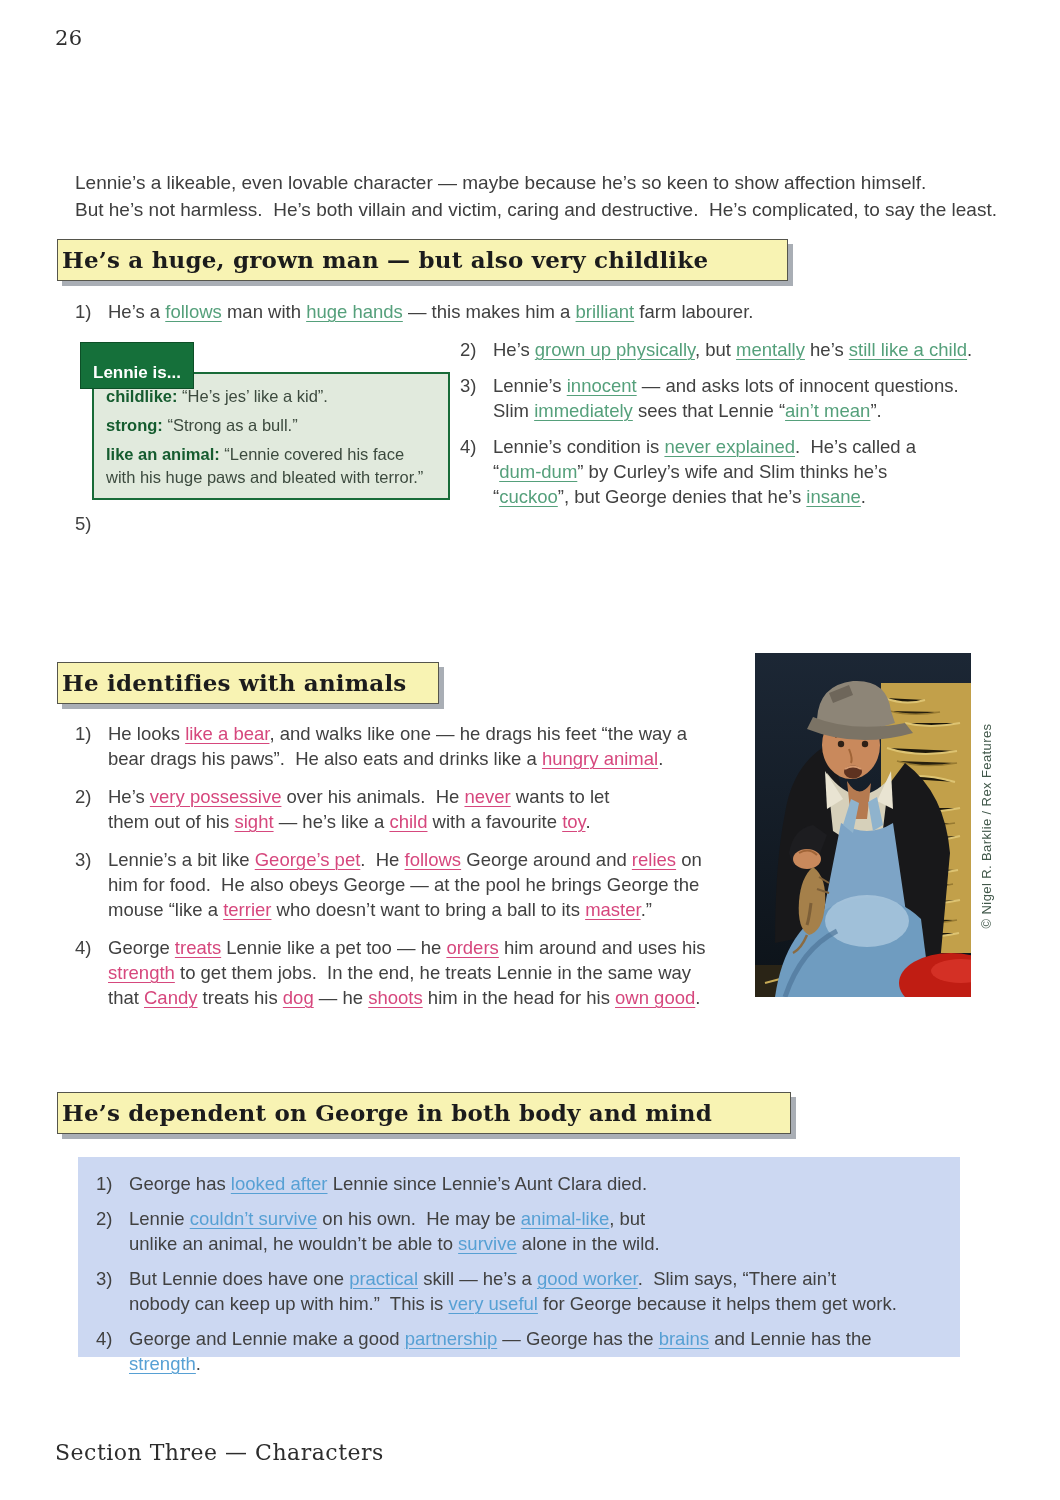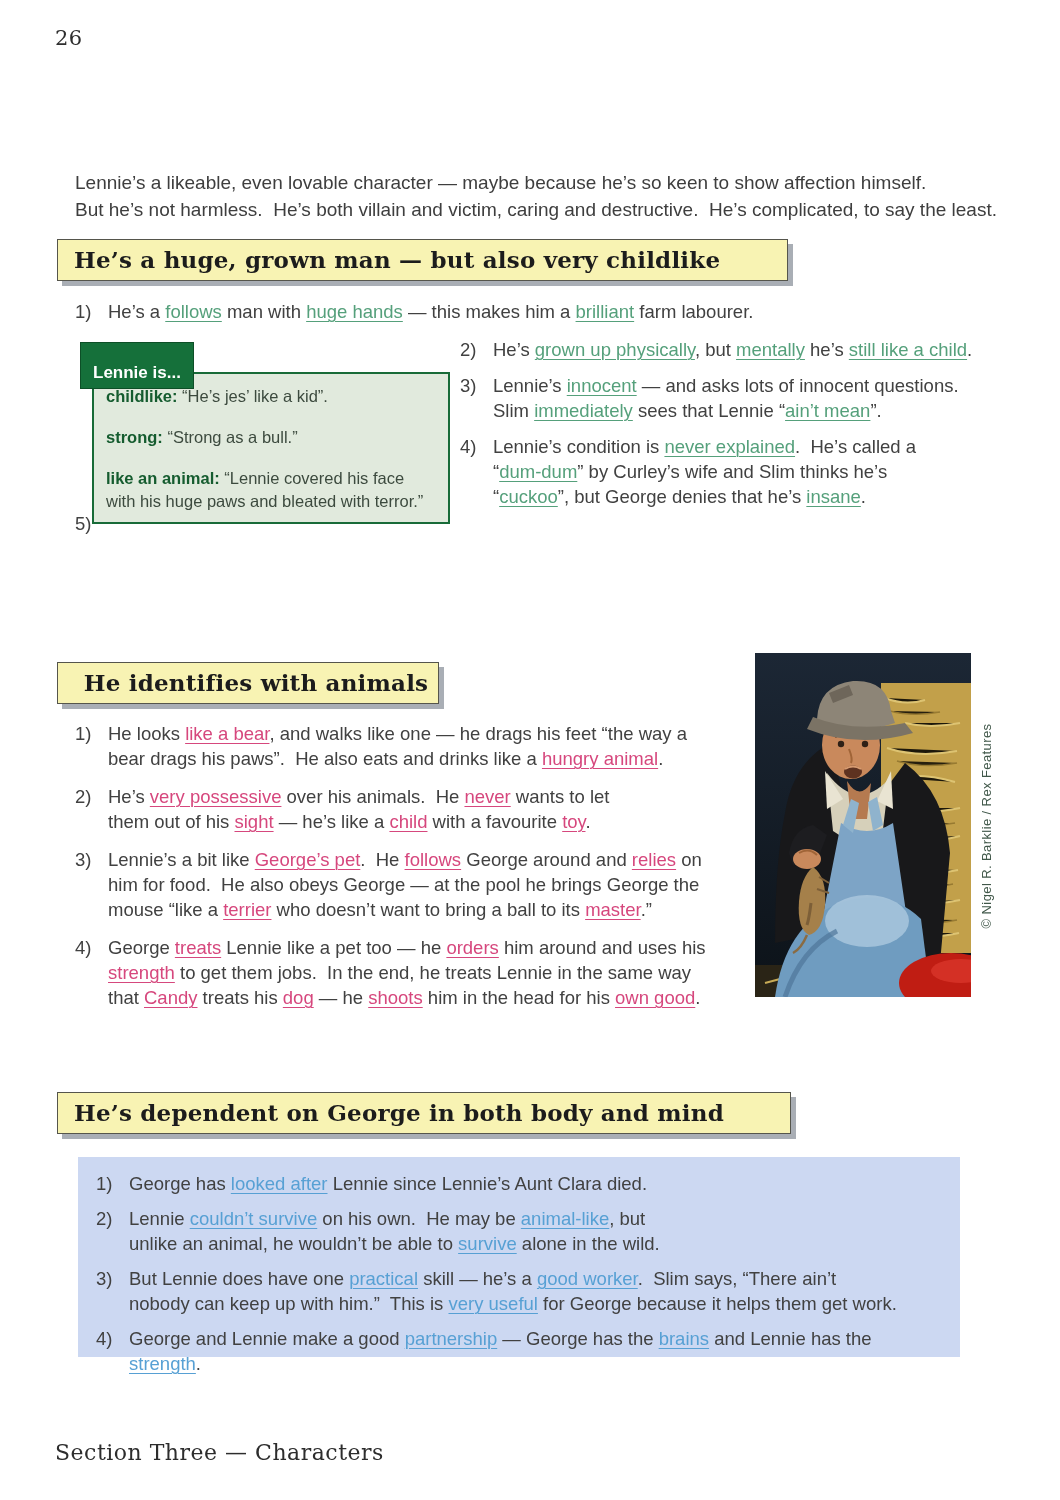--- a/index.html
+++ b/index.html
@@ -20,21 +20,21 @@
   .banner-title{
     font-family:"DejaVu Serif",serif;font-weight:bold;font-size:33px;color:#ffffff;
     letter-spacing:.5px;
   }
   .intro{
     left:75px;top:169px;width:935px;font-size:19px;line-height:27px;color:#3e3e3e;
     white-space:pre-wrap;
   }
   .hbox{
     box-sizing:border-box;height:42px;background:#f8f3b3;border:1px solid #55554c;
-    box-shadow:5px 5px 0 rgba(148,154,163,.8);padding:6px 0 0 16px;
+    box-shadow:5px 5px 0 rgba(148,154,163,.8);padding:6px 0 0 4px;
   }
   .hbox span{
     font-family:"DejaVu Serif",serif;font-weight:bold;font-size:23px;color:#1c1c1c;
     letter-spacing:.2px;white-space:nowrap;
   }
   .li{display:flex;align-items:flex-start;}
   .num{flex:none;width:33px;font-size:18.5px;line-height:25px;color:#414141;}
   .txt{font-size:18.5px;line-height:25px;color:#414141;white-space:pre-wrap;}
   .u{color:var(--u,#5aa17e);text-decoration:underline;text-decoration-thickness:1.4px;text-underline-offset:3px;}
   .b{font-weight:bold;color:#155c2f;}
@@ -47,21 +47,21 @@
   .green-tab{
     left:80px;top:342px;background:#15703a;border:1px solid #0d4f27;color:#ffffff;
     font-weight:bold;font-size:17px;padding:20px 12px 5px;z-index:2;
   }
   .green-box{
     left:92px;top:372px;width:358px;box-sizing:border-box;min-height:116px;
     background:#e1eadd;border:2px solid #186b38;padding:11px 12px 9px 12px;
     font-size:16.5px;line-height:23px;color:#3c4a3e;z-index:1;
   }
   .gline{white-space:pre-wrap;}
-  .gline + .gline{margin-top:18px;}
+  .gline + .gline{margin-top:6px;}
   .blue-box{
     left:78px;top:1157px;width:882px;height:200px;box-sizing:border-box;
     background:#ccd8f2;padding:14px 14px 12px 18px;
   }
   .photo{left:755px;top:653px;width:216px;height:344px;}
   .photo svg{display:block;}
   .caption{
     left:816px;top:817px;width:344px;height:18px;transform:rotate(-90deg);
     font-size:13px;color:#41584a;letter-spacing:.4px;text-align:center;white-space:nowrap;
   }
@@ -113,21 +113,21 @@
         <div class="txt">Lennie’s condition is <span class="u">never explained</span>.  He’s called a
 “<span class="u">dum-dum</span>” by Curley’s wife and Slim thinks he’s
 “<span class="u">cuckoo</span>”, but George denies that he’s <span class="u">insane</span>.</div>
       </div>
     </div>
 
   <div class="abs li sec1" style="left:75px;top:511px;width:880px;">
     <span class="num">5)</span>
   </div>
 
-  <div class="abs hbox" style="left:57px;top:662px;width:382px;text-align:center;">
+  <div class="abs hbox" style="left:57px;top:662px;width:382px;">
     <span>He identifies with animals</span>
   </div>
 
   <div class="abs s2list sec2" style="left:75px;top:721px;width:668px;">
       <div class="li">
         <span class="num">1)</span>
         <div class="txt">He looks <span class="u">like a bear</span>, and walks like one — he drags his feet “the way a
 bear drags his paws”.  He also eats and drinks like a <span class="u">hungry animal</span>.</div>
       </div>
       <div class="li">

